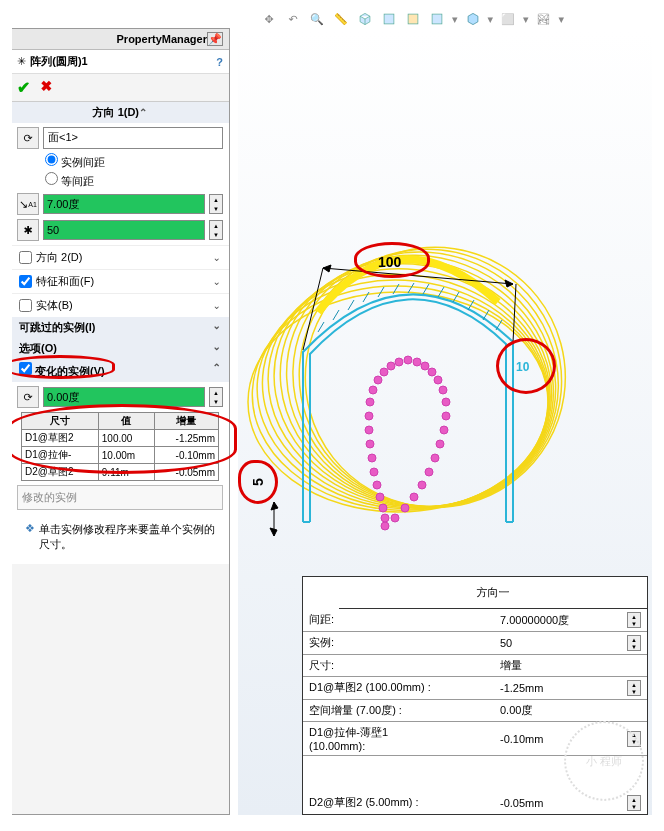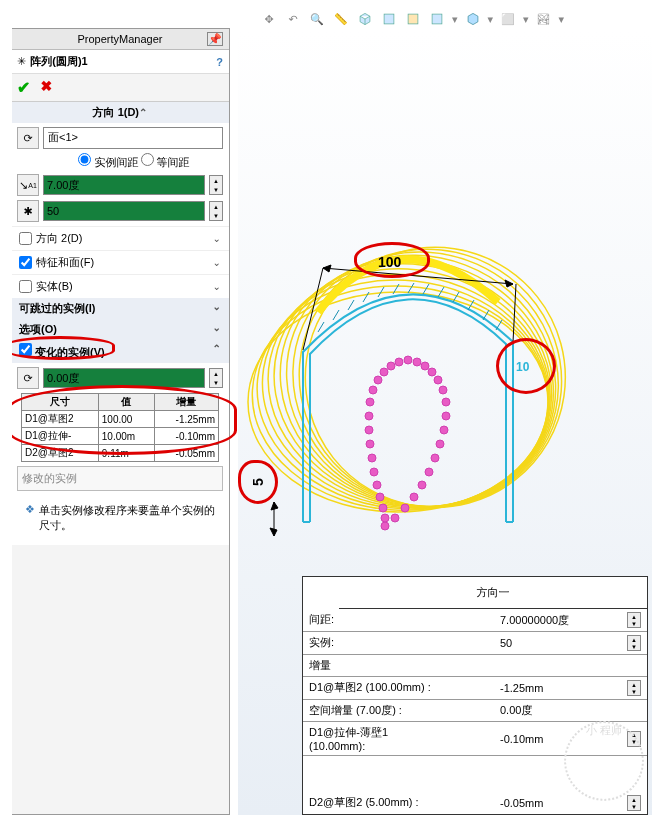--- a/index.html
+++ b/index.html
@@ -6,42 +6,42 @@
 body { background: #fff; width: 664px; height: 831px; position: relative; overflow: hidden; }
 
 
 .topstrip { position: absolute; top: 8px; left: 8px; right: 8px; height: 22px; display: flex; align-items: center; gap: 6px; padding-left: 252px; }
 .topicon { width: 18px; height: 18px; display: flex; align-items: center; justify-content: center; color: #888; cursor: pointer; }
 .cube { width: 14px; height: 14px; }
 
 
 .panel { position: absolute; top: 28px; left: 10px; width: 220px; bottom: 16px; border: 1px solid #999; background: #f4f4f4; display: flex; flex-direction: column; }
 .pm-header { background: #e8e8e8; border-bottom: 1px solid #bbb; padding: 3px 6px; display: flex; align-items: center; justify-content: space-between; }
-.pm-title { font-weight: normal; flex: 1; text-align: center; }
+.pm-title { font-weight: bold; flex: 1; text-align: right; }
 .pm-pin { width: 16px; height: 14px; border: 1px solid #888; display: flex; align-items: center; justify-content: center; cursor: pointer; }
 
 .feature-row { background: #fff; padding: 4px 6px; display: flex; align-items: center; gap: 4px; border-bottom: 1px solid #ddd; }
 .feature-name { font-weight: bold; flex: 1; }
 .help-icon { color: #3a7cba; font-weight: bold; cursor: pointer; }
 
 .okcancel { padding: 4px 6px; display: flex; gap: 10px; }
 .ok { color: #0a0; font-size: 16px; font-weight: bold; cursor: pointer; }
 .cancel { color: #d00; font-size: 14px; font-weight: bold; cursor: pointer; }
 
 .sect { border-top: 1px solid #ccc; }
 .sect-head { background: #eaeef5; padding: 3px 8px; display: flex; justify-content: center; align-items: center; cursor: pointer; font-weight: bold; }
 .chev { font-size: 10px; color: #555; }
 
 .sect-body { background: #fff; padding: 4px 6px; display: flex; flex-direction: column; gap: 4px; }
 
 .row { display: flex; align-items: center; gap: 4px; }
 .icon-btn { width: 22px; height: 22px; border: 1px solid #aaa; background: #f0f0f0; display: flex; align-items: center; justify-content: center; cursor: pointer; }
 .sel-box { flex: 1; height: 22px; border: 1px solid #888; background: #fff; padding: 2px 4px; }
-.radio-grp { padding-left: 28px; display: flex; flex-direction: row; gap: 2px; justify-content: center; }
-.spin-input { flex: 1; height: 20px; border: 1px solid #888; padding: 1px 3px; background: #15803d; }
+.radio-grp { padding-left: 28px; display: flex; flex-direction: column; gap: 2px; }
+.spin-input { flex: 1; height: 20px; border: 1px solid #888; padding: 1px 3px; background: #22c55e; }
 .spinner { width: 14px; height: 20px; border: 1px solid #888; display: flex; flex-direction: column; background: #eee; }
 .spinner div { flex: 1; display: flex; align-items: center; justify-content: center; font-size: 6px; cursor: pointer; }
 
 .chk-row { padding: 4px 8px; display: flex; align-items: center; gap: 4px; background: #fff; border-top: 1px solid #eee; }
 .chk-head { background: #eaeef5; padding: 3px 8px; display: flex; justify-content: space-between; cursor: pointer; font-weight: bold; }
 
 .table-wrap { padding: 0 4px; position: relative; }
 table.grid { width: 100%; border-collapse: collapse; background: #fff; }
 table.grid th, table.grid td { border: 1px solid #888; padding: 1px 3px; font-size: 10px; }
 table.grid th { background: #eee; }
@@ -57,21 +57,21 @@
 .red-ring { position: absolute; border: 3px solid #d00; border-radius: 50%; pointer-events: none; }
 
 
 .info-table { position: absolute; left: 302px; top: 576px; width: 346px; border: 1px solid #333; background: #fff; }
 .info-table .th { border-bottom: 1px solid #333; padding: 8px; text-align: center; font-weight: normal; margin-left: 36px; }
 .info-table .r { display: flex; border-bottom: 1px solid #999; gap: 43px; }
 .info-table .r:last-child { border-bottom: none; margin-top: 36px; }
 .info-table .c1 { width: 148px; padding: 3px 6px; }
 .info-table .c2 { flex: 1; padding: 3px 6px; display: flex; align-items: center; justify-content: space-between; }
 
-.watermark { position: absolute; right: 20px; bottom: 30px; width: 80px; height: 80px; border: 2px dotted #ddd; border-radius: 50%; display: flex; align-items: flex-start; justify-content: center; color: #ddd; font-size: 16px; }
+.watermark { position: absolute; right: 20px; bottom: 30px; width: 80px; height: 80px; border: 2px dotted #ddd; border-radius: 50%; display: flex; align-items: center; justify-content: center; color: #ddd; font-size: 16px; }
 </style>
 </head>
 <body>
 
 <div class="topstrip">
   <div class="topicon">✥</div>
   <div class="topicon">↶</div>
   <div class="topicon">🔍</div>
   <div class="topicon">📏</div>
   <div class="topicon">
@@ -334,20 +334,21 @@
         <div class="c1">实例:</div>
   <div class="c2">
     <span>50</span>
     <span class="spinner" style="height:16px">
             <div>▲</div>
             <div>▼</div>
           </span>
   </div>
       </div>
       <div class="r">
+        <div class="c1">尺寸:</div>
   <div class="c2">
     <span>增量</span>
 
   </div>
       </div>
       <div class="r">
         <div class="c1">D1@草图2 (100.00mm) :</div>
   <div class="c2">
     <span>-1.25mm</span>
     <span class="spinner" style="height:16px">

